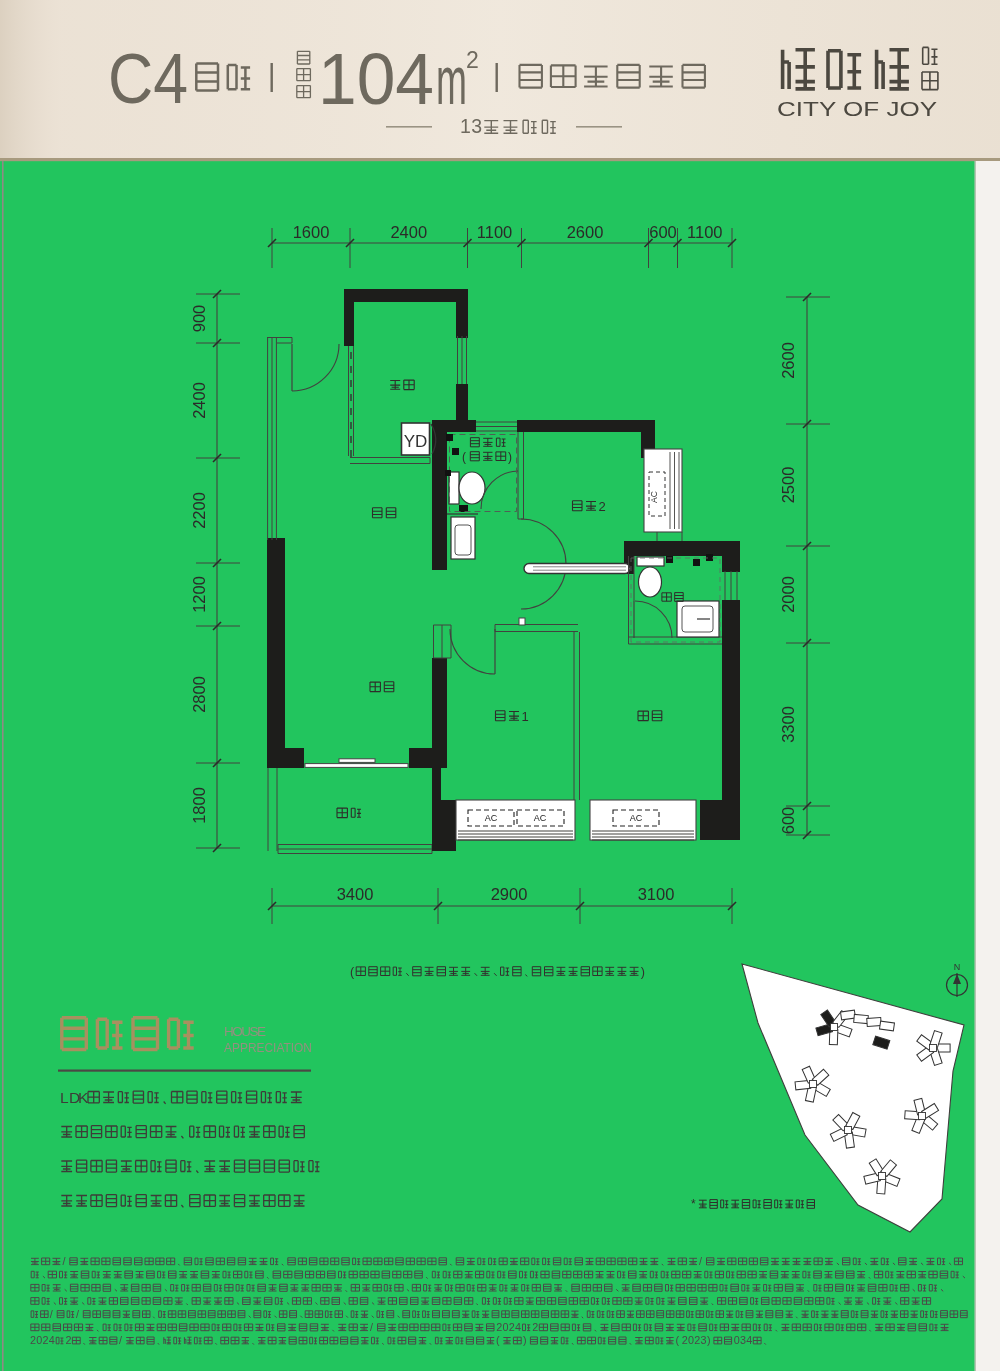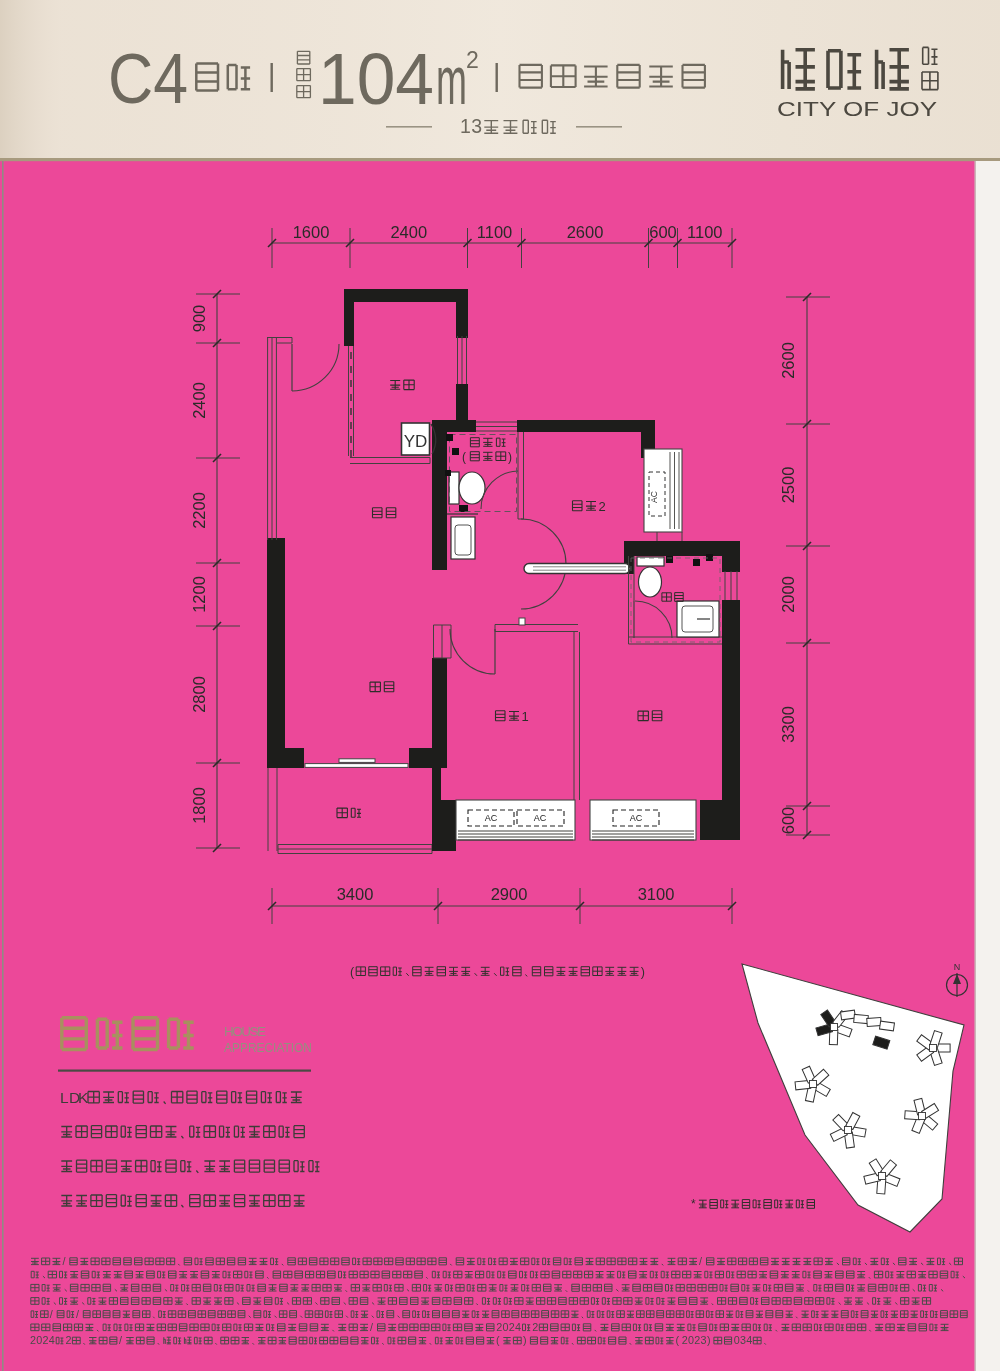--- a/index.html
+++ b/index.html
@@ -1,14 +1,14 @@
 <!DOCTYPE html>
 <html><head><meta charset="utf-8"><title>C4</title><style>
 html,body{margin:0;padding:0;background:#fff}
-#page{position:relative;width:1000px;height:1371px;background:#ec4899;overflow:hidden;font-family:"Liberation Sans",sans-serif}
+#page{position:relative;width:1000px;height:1371px;background:#22c55e;overflow:hidden;font-family:"Liberation Sans",sans-serif}
 svg text{font-family:"Liberation Sans",sans-serif}
 </style></head><body>
 <div id="page">
 <svg width="1000" height="1371" viewBox="0 0 1000 1371">
 <defs>
 <linearGradient id="hdrg" x1="0" y1="0" x2="1" y2="0">
 <stop offset="0" stop-color="#d9cdbc" stop-opacity="0.85"></stop>
 <stop offset="0.06" stop-color="#eadfd2" stop-opacity="0.3"></stop>
 <stop offset="0.5" stop-color="#f3ece2" stop-opacity="0.55"></stop>
 <stop offset="1" stop-color="#e7dccd" stop-opacity="0.4"></stop>

